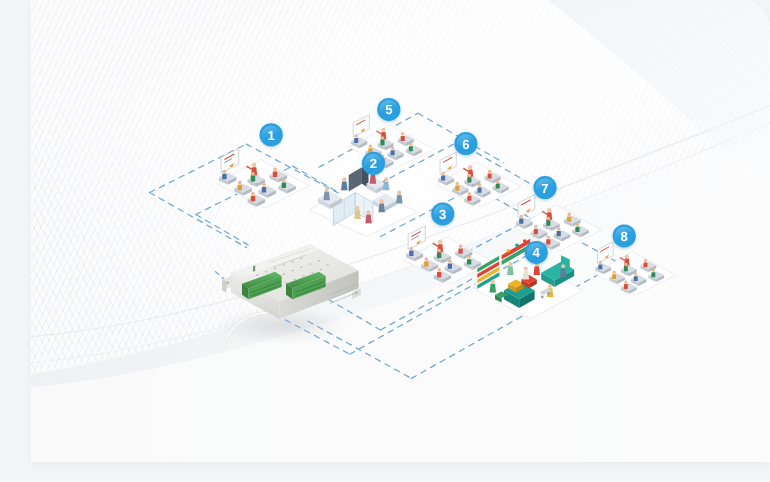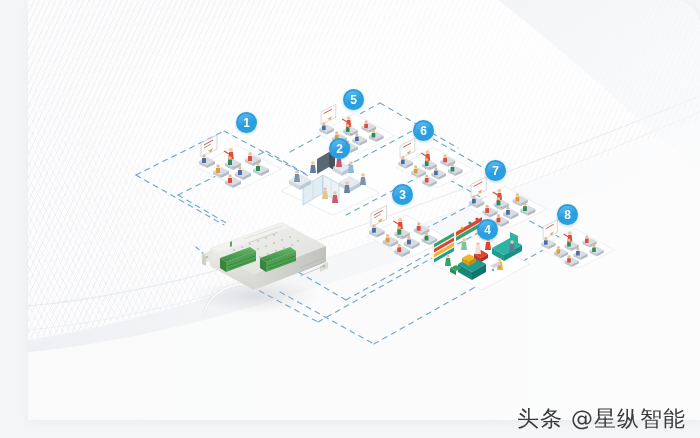--- a/index.html
+++ b/index.html
@@ -758,18 +758,14 @@
       </div>
     <div class="badge" style="left:457px;top:160px;">
         <span>7</span>
       </div>
     <div class="badge" style="left:529px;top:204px;">
         <span>8</span>
       </div>
 
   </div>
 
-  <div class="watermark">
-    <span>头条</span>
-    <span class="at">@</span><span>星纵智能</span>
-  </div>
 
 </div>
 
 </body></html>

